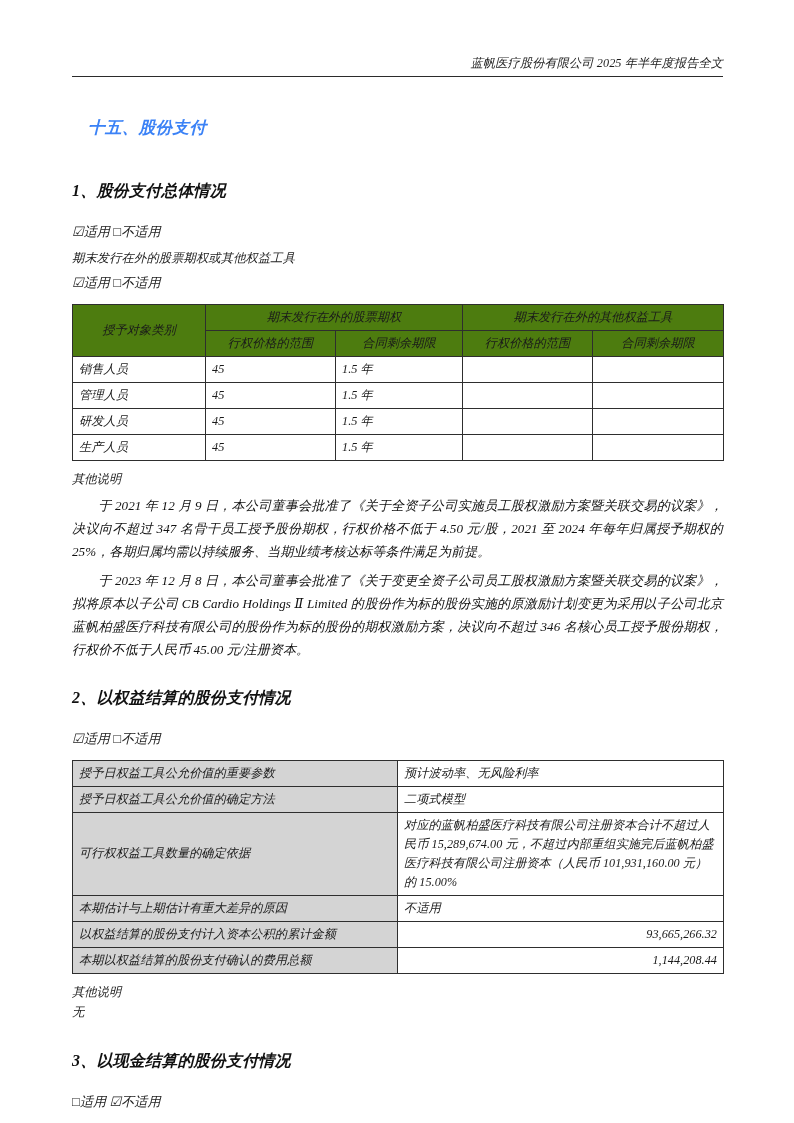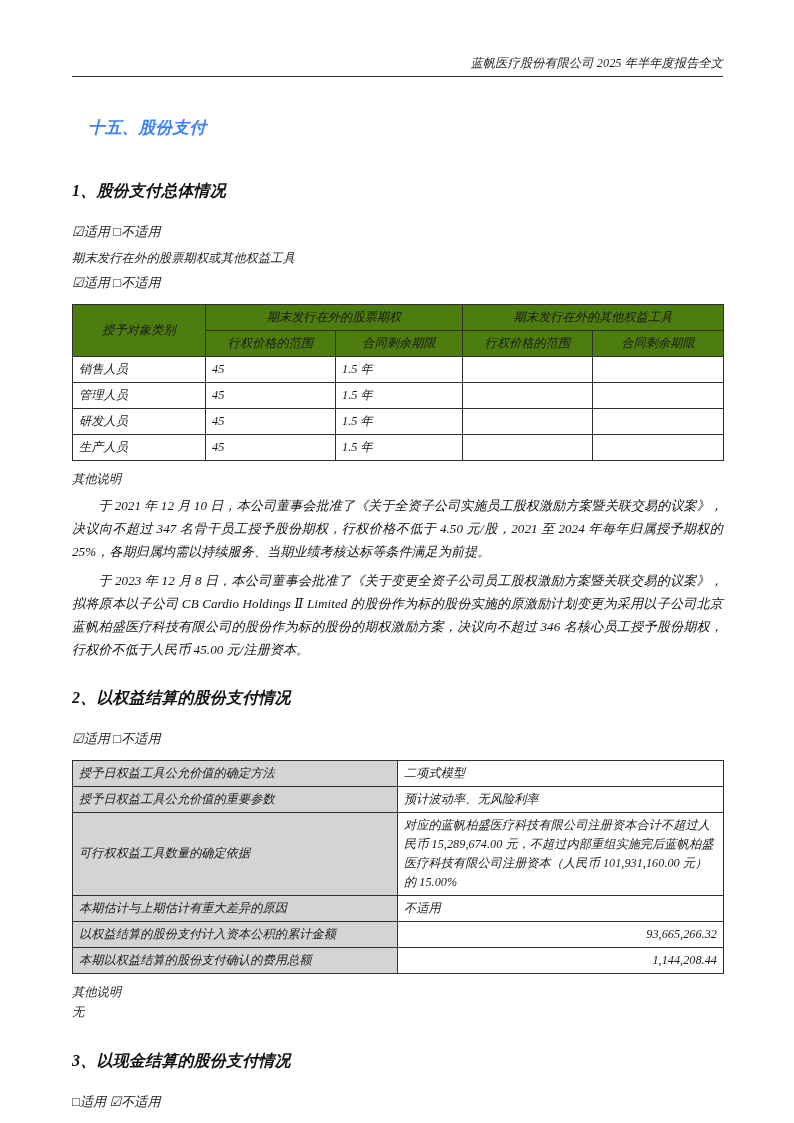--- a/index.html
+++ b/index.html
@@ -226,44 +226,44 @@
           <td class="val">45</td>
           <td class="val">1.5 年</td>
           <td class="val"></td>
           <td class="val"></td>
         </tr>
       </tbody>
     </table>
 
     <p class="note-label">其他说明</p>
 
-    <p class="body-para">于 2021 年 12 月 10 日，本公司董事会批准了《关于全资子公司实施员工股权激励方案暨关联交易的议案》，决议向不超过 347 名骨干员工授予股份期权，行权价格不低于 4.50 元/股，2021 至 2024 年每年归属授予期权的 25%，各期归属均需以持续服务、当期业绩考核达标等条件满足为前提。</p>
+    <p class="body-para">于 2021 年 12 月 9 日，本公司董事会批准了《关于全资子公司实施员工股权激励方案暨关联交易的议案》，决议向不超过 347 名骨干员工授予股份期权，行权价格不低于 4.50 元/股，2021 至 2024 年每年归属授予期权的 25%，各期归属均需以持续服务、当期业绩考核达标等条件满足为前提。</p>
 
     <p class="body-para">于 2023 年 12 月 8 日，本公司董事会批准了《关于变更全资子公司员工股权激励方案暨关联交易的议案》，拟将原本以子公司 CB Cardio Holdings Ⅱ   Limited 的股份作为标的股份实施的原激励计划变更为采用以子公司北京蓝帆柏盛医疗科技有限公司的股份作为标的股份的期权激励方案，决议向不超过 346 名核心员工授予股份期权，行权价不低于人民币 45.00 元/注册资本。</p>
 
     <h2 class="sub-title">2、以权益结算的股份支付情况</h2>
 
     <p class="applic">☑适用 □不适用</p>
 
 
     <table class="doc-table t2">
       <colgroup>
         <col style="width:325px">
         <col style="width:326px">
       </colgroup>
       <tbody>
         <tr>
+          <td class="lbl">授予日权益工具公允价值的重要参数</td>
+          <td class="val">预计波动率、无风险利率</td>
+        </tr>
+        <tr>
           <td class="lbl">授予日权益工具公允价值的确定方法</td>
           <td class="val">二项式模型</td>
         </tr>
         <tr>
-          <td class="lbl">授予日权益工具公允价值的重要参数</td>
-          <td class="val">预计波动率、无风险利率</td>
-        </tr>
-        <tr>
           <td class="lbl">可行权权益工具数量的确定依据</td>
           <td class="val multi-val">对应的蓝帆柏盛医疗科技有限公司注册资本合计不超过人民币 15,289,674.00 元，不超过内部重组实施完后蓝帆柏盛医疗科技有限公司注册资本（人民币 101,931,160.00 元）的 15.00%</td>
         </tr>
         <tr>
           <td class="lbl">本期估计与上期估计有重大差异的原因</td>
           <td class="val">不适用</td>
         </tr>
         <tr>
           <td class="lbl">以权益结算的股份支付计入资本公积的累计金额</td>
           <td class="num">93,665,266.32</td>

